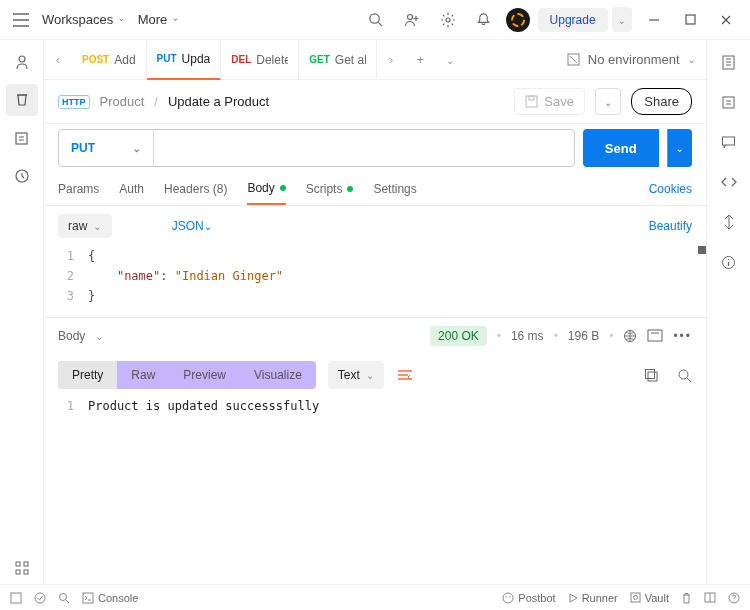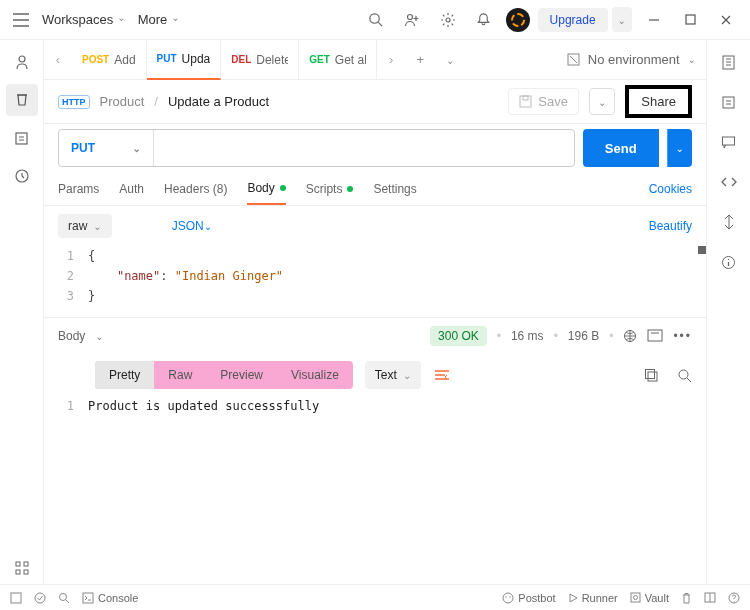--- a/index.html
+++ b/index.html
@@ -35,21 +35,21 @@
   .tabs-row .env { margin-left:auto; display:flex; align-items:center; gap:8px; color:#666; padding:0 10px; }
   .tabs-row .add-tab { width:30px; text-align:center; color:#888; }
 
   .crumb-row { height:44px; display:flex; align-items:center; padding:0 14px; border-bottom:1px solid #eee; gap:10px; }
   .http-badge { font-size:9px; font-weight:700; color:#097bed; border:1px solid #9cc5ee; padding:1px 3px; border-radius:3px; }
   .crumb { color:#888; font-size:13px; }
   .crumb-sep { color:#bbb; }
   .crumb-current { color:#222; font-size:13px; }
   .crumb-row .spacer { flex:1; }
   .save-btn { display:flex; align-items:center; gap:6px; color:#aaa; border:1px solid #eee; padding:5px 10px; border-radius:4px; }
-  .share-btn { border:4px solid #000000; padding:5px 12px; border-radius:0; color:#333; }
+  .share-btn { border:1px solid #000000; padding:5px 12px; border-radius:12px; color:#333; }
   .small-caret { border:1px solid #ddd; padding:5px 8px; border-radius:4px; color:#666; }
 
   .url-row { height:48px; display:flex; align-items:center; padding:6px 14px; gap:8px; }
   .method-url { flex:1; display:flex; border:1px solid #ccc; border-radius:4px; height:38px; overflow:hidden; }
   .method-select { width:95px; display:flex; align-items:center; padding:0 12px; color:#097bed; font-weight:600; font-size:12px; border-right:1px solid #ddd; justify-content:space-between; }
   .url-input { flex:1; display:flex; align-items:center; padding:0 14px; font-size:13px; color:#222; }
   .send-btn { background:#097bed; color:#fff; font-weight:600; font-size:13px; padding:0 22px; height:38px; display:flex; align-items:center; border-radius:4px 0 0 4px; }
   .send-caret { background:#097bed; color:#fff; padding:0 8px; height:38px; display:flex; align-items:center; border-radius:0 4px 4px 0; border-left:1px solid rgba(255,255,255,0.25); }
 
   .req-tabs { display:flex; align-items:center; padding:0 14px; gap:20px; height:34px; border-bottom:1px solid #eee; font-size:12px; }
@@ -71,21 +71,21 @@
   .key { color:#9b2d2d; }
   .punc { color:#444; }
   .editor .mini-map { position:absolute; right:0; top:0; width:8px; height:8px; background:#666; }
 
   .resp-header { display:flex; align-items:center; padding:0 14px; height:36px; gap:10px; font-size:12px; color:#666; }
   .resp-header .spacer { flex:1; }
   .status-ok { background:#dff3e3; color:#0a7d2e; padding:3px 8px; border-radius:4px; font-size:12px; }
   .meta-dot { color:#ccc; }
 
   .view-tabs { display:flex; align-items:center; padding:6px 14px; gap:4px; height:42px; }
-  .seg { display:flex; background:#f9a8d4; border-radius:4px; overflow:hidden;margin-left:37px; }
+  .seg { display:flex; background:#c4b5fd; border-radius:4px; overflow:hidden; }
   .seg-item { padding:7px 14px; font-size:12px; color:#555; }
   .seg-item.active { background:#e6e6e6; color:#222; }
   .fmt-select { background:#f1f1f1; padding:7px 10px; border-radius:4px; font-size:12px; display:flex; align-items:center; gap:6px; margin-left:8px; }
   .wrap-btn { margin-left:8px; }
   .view-tabs .spacer { flex:1; }
 
   .resp-body { font-family: Menlo, Consolas, monospace; font-size:12px; }
   .resp-line { display:flex; height:20px; align-items:center; }
 
   .footer { height:26px; border-top:1px solid #eee; display:flex; align-items:center; padding:0 10px; gap:12px; font-size:11px; color:#666; }
@@ -310,21 +310,21 @@
       <div class="editor-line">
           <span class="ln">3</span>
           <span class="code punc">}</span>
         </div>
     </div>
 
     <div class="resp-header">
       <span>Body</span>
       <span class="chev">⌄</span>
       <div class="spacer"></div>
-      <span class="status-ok">300 OK</span>
+      <span class="status-ok">200 OK</span>
       <span class="meta-dot">•</span>
       <span>16 ms</span>
       <span class="meta-dot">•</span>
       <span>196 B</span>
       <span class="meta-dot">•</span>
       <span>
           <svg width="14" height="14">
             <circle cx="7" cy="7" r="5.5" fill="none" stroke="#666"></circle>
             <path d="M2 7h10M7 1.5v11M3 3c2 2 6 2 8 0M3 11c2-2 6-2 8 0" stroke="#666" fill="none" stroke-width="0.9"></path>
           </svg>

